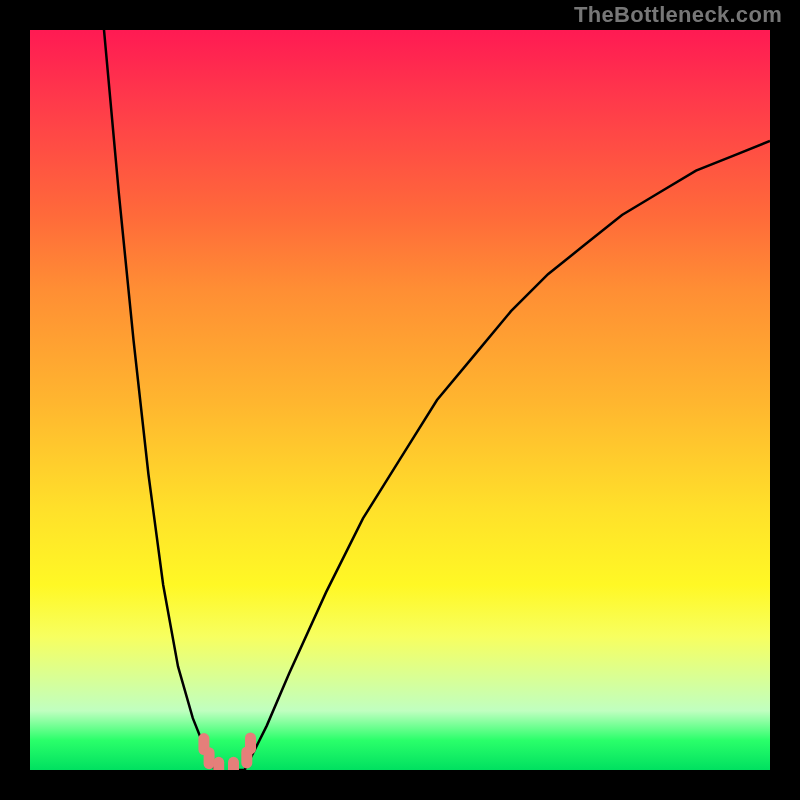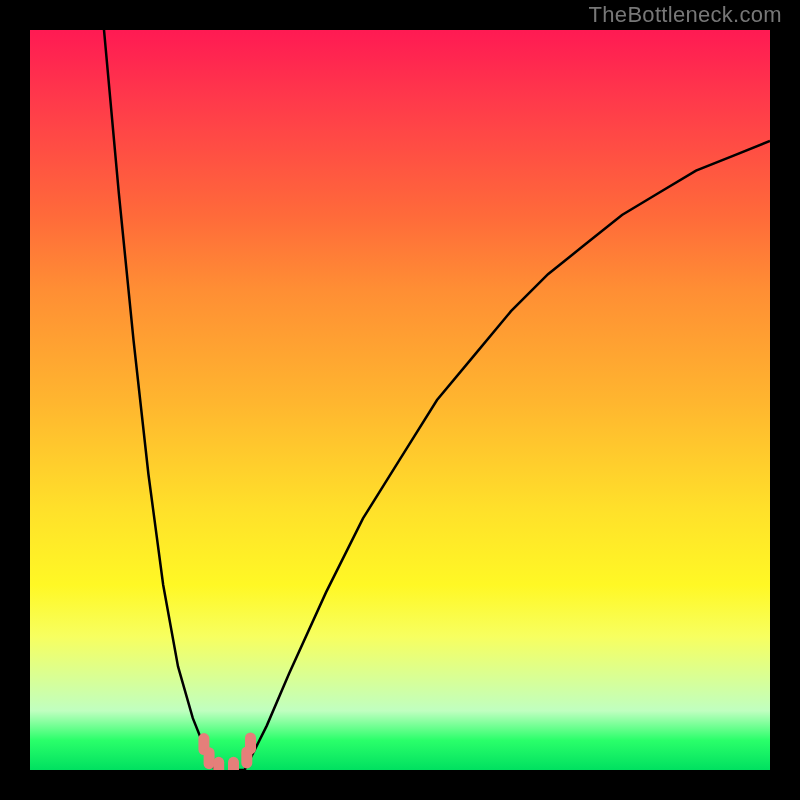--- a/index.html
+++ b/index.html
@@ -4,21 +4,21 @@
   <style>
     * { margin: 0; padding: 0; box-sizing: border-box; }
     body { width: 800px; height: 800px; overflow: hidden; font-family: Arial, sans-serif; }
     .outer { width: 800px; height: 800px; background: #000; position: relative; }
     .watermark {
       position: absolute;
       top: 2px;
       right: 18px;
       color: #777;
       font-size: 22px;
-      font-weight: 400;
+      font-weight: 700;
       letter-spacing: 0.3px;
       z-index: 10;
     }
     .plot-area {
       position: absolute;
       left: 30px;
       top: 30px;
       width: 740px;
       height: 740px;
       background: linear-gradient(to bottom,

